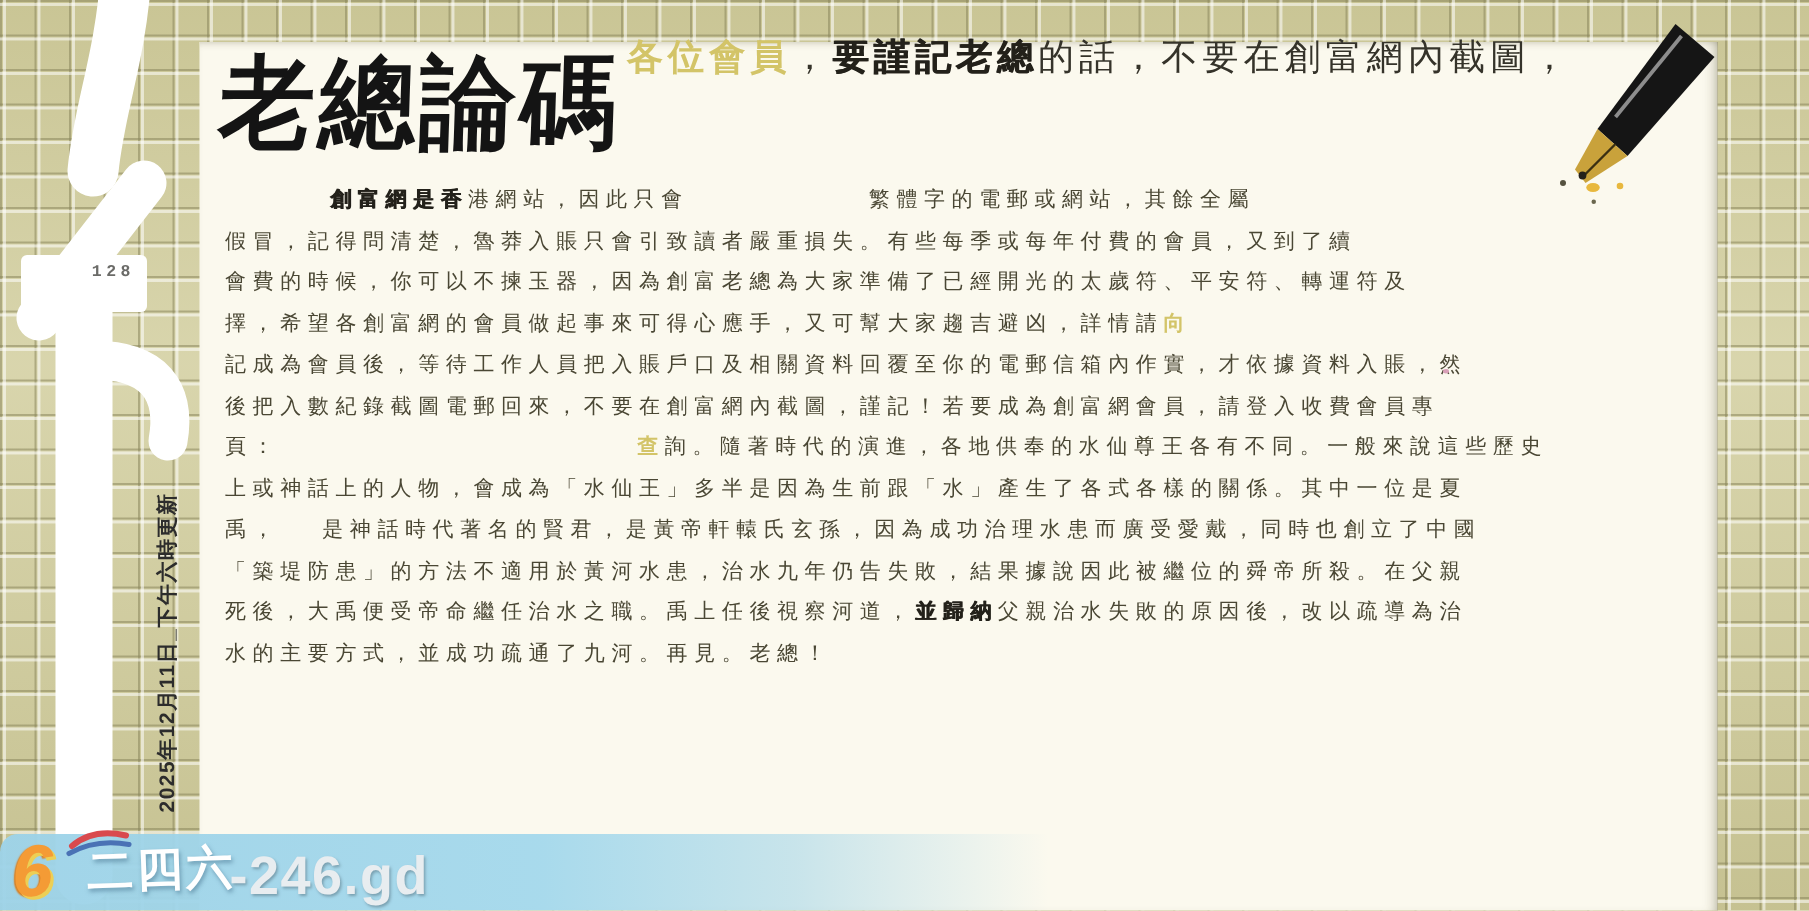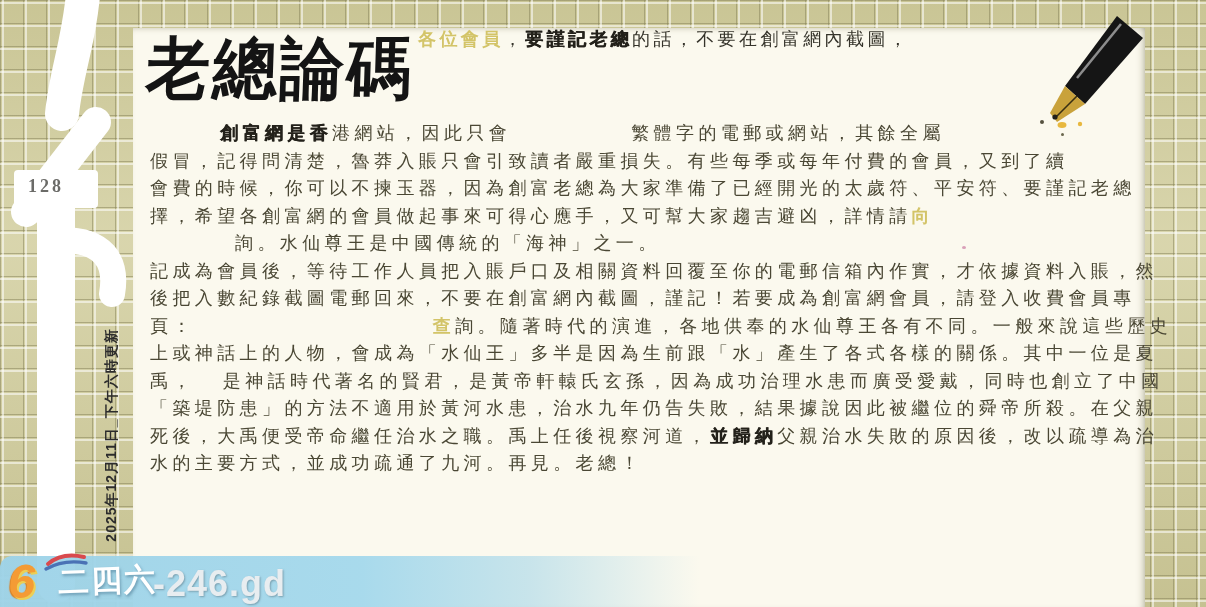--- a/index.html
+++ b/index.html
@@ -28,36 +28,36 @@
     box-shadow:inset -7px 0 9px -7px rgba(60,55,20,.45), inset 0 4px 6px -4px rgba(60,55,20,.25);
   }
   .title{
     position:absolute;left:146px;top:26px;
     font-family:"DejaVu Serif","Liberation Serif",serif;
     font-size:64px;font-weight:900;color:#141414;letter-spacing:3px;
     transform:scaleY(1.06) skewX(-2deg);white-space:nowrap;
   }
   .notice{
     position:absolute;left:388px;top:24px;width:640px;
-    font-size:18px;letter-spacing:3.4px;color:#35332a;white-space:nowrap;
+    font-size:24px;letter-spacing:3.4px;color:#35332a;white-space:nowrap;
   }
   .notice .ln{height:31px;line-height:31px;}
   .article{
     position:absolute;left:150px;top:120px;width:1008px;
-    font-size:18px;letter-spacing:4.4px;color:#4a4734;white-space:nowrap;
+    font-size:14px;letter-spacing:4.4px;color:#4a4734;white-space:nowrap;
   }
   .article .ln{height:27.5px;line-height:27.5px;}
   .b{font-weight:bold;text-shadow:.6px 0 0 currentColor;color:#23211a;}
   .f{color:#d3c468;filter:blur(.5px);font-weight:bold;}
   .gap{display:inline-block;}
   
   .strip-svg{position:absolute;left:0;top:0;}
   .issue-no{
-    position:absolute;left:28px;top:176px;width:62px;text-align:left;
-    font-family:Liberation Serif, serif;font-size:18px;font-weight:bold;
+    position:absolute;left:28px;top:176px;width:62px;text-align:right;
+    font-family:Liberation Mono, monospace;font-size:11px;font-weight:bold;
     color:#6b6b68;letter-spacing:3px;
   }
   .update-note{
     position:absolute;left:-30px;top:426px;width:284px;height:18px;
     transform:rotate(-90deg);
     font-family:"Liberation Sans",sans-serif;font-size:14px;font-weight:bold;
     color:#2c2c2c;letter-spacing:1px;text-align:center;white-space:nowrap;
   }
   .pen{position:absolute;left:1005px;top:14px;}
   .speck{position:absolute;border-radius:50%;}
@@ -110,23 +110,22 @@
 
 <div class="title">老總論碼</div>
 
 <div class="notice">
   <div class="ln"><span class="gap" style="width: 30px;"></span><span class="f">各位會員</span><span>，</span><span class="b">要謹記老總</span><span>的話，不要在創富網內截圖，</span></div>
 </div>
 
 <div class="article">
   <div class="ln"><span class="gap" style="width: 70px;"></span><span class="b">創富網是香</span><span>港網站，因此只會</span><span class="gap" style="width: 120px;"></span><span>繁體字的電郵或網站，其餘全屬</span></div>
   <div class="ln"><span>假冒，記得問清楚，魯莽入賬只會引致讀者嚴重損失。有些每季或每年付費的會員，又到了續</span></div>
-  <div class="ln"><span>會費的時候，你可以不揀玉器，因為創富老總為大家準備了已經開光的太歲符、平安符、要謹記老總</span></div>
+  <div class="ln"><span>會費的時候，你可以不揀玉器，因為創富老總為大家準備了已經開光的太歲符、平安符、轉運符及</span></div>
   <div class="ln"><span>擇，希望各創富網的會員做起事來可得心應手，又可幫大家趨吉避凶，詳情請</span><span class="f">向</span></div>
-  <div class="ln"><span class="gap" style="width: 85px;"></span><span>詢。水仙尊王是中國傳統的「海神」之一。</span></div>
   <div class="ln"><span>記成為會員後，等待工作人員把入賬戶口及相關資料回覆至你的電郵信箱內作實，才依據資料入賬，然</span></div>
   <div class="ln"><span>後把入數紀錄截圖電郵回來，不要在創富網內截圖，謹記！若要成為創富網會員，請登入收費會員專</span></div>
   <div class="ln"><span>頁：</span><span class="gap" style="width: 238px;"></span><span class="f">查</span><span>詢。隨著時代的演進，各地供奉的水仙尊王各有不同。一般來說這些歷史</span></div>
   <div class="ln"><span>上或神話上的人物，會成為「水仙王」多半是因為生前跟「水」產生了各式各樣的關係。其中一位是夏</span></div>
   <div class="ln"><span>禹，</span><span class="gap" style="width: 28px;"></span><span>是神話時代著名的賢君，是黃帝軒轅氏玄孫，因為成功治理水患而廣受愛戴，同時也創立了中國</span></div>
   <div class="ln"><span>「築堤防患」的方法不適用於黃河水患，治水九年仍告失敗，結果據說因此被繼位的舜帝所殺。在父親</span></div>
   <div class="ln"><span>死後，大禹便受帝命繼任治水之職。禹上任後視察河道，</span><span class="b">並歸納</span><span>父親治水失敗的原因後，改以疏導為治</span></div>
   <div class="ln"><span>水的主要方式，並成功疏通了九河。再見。老總！</span></div>
 </div>
 

